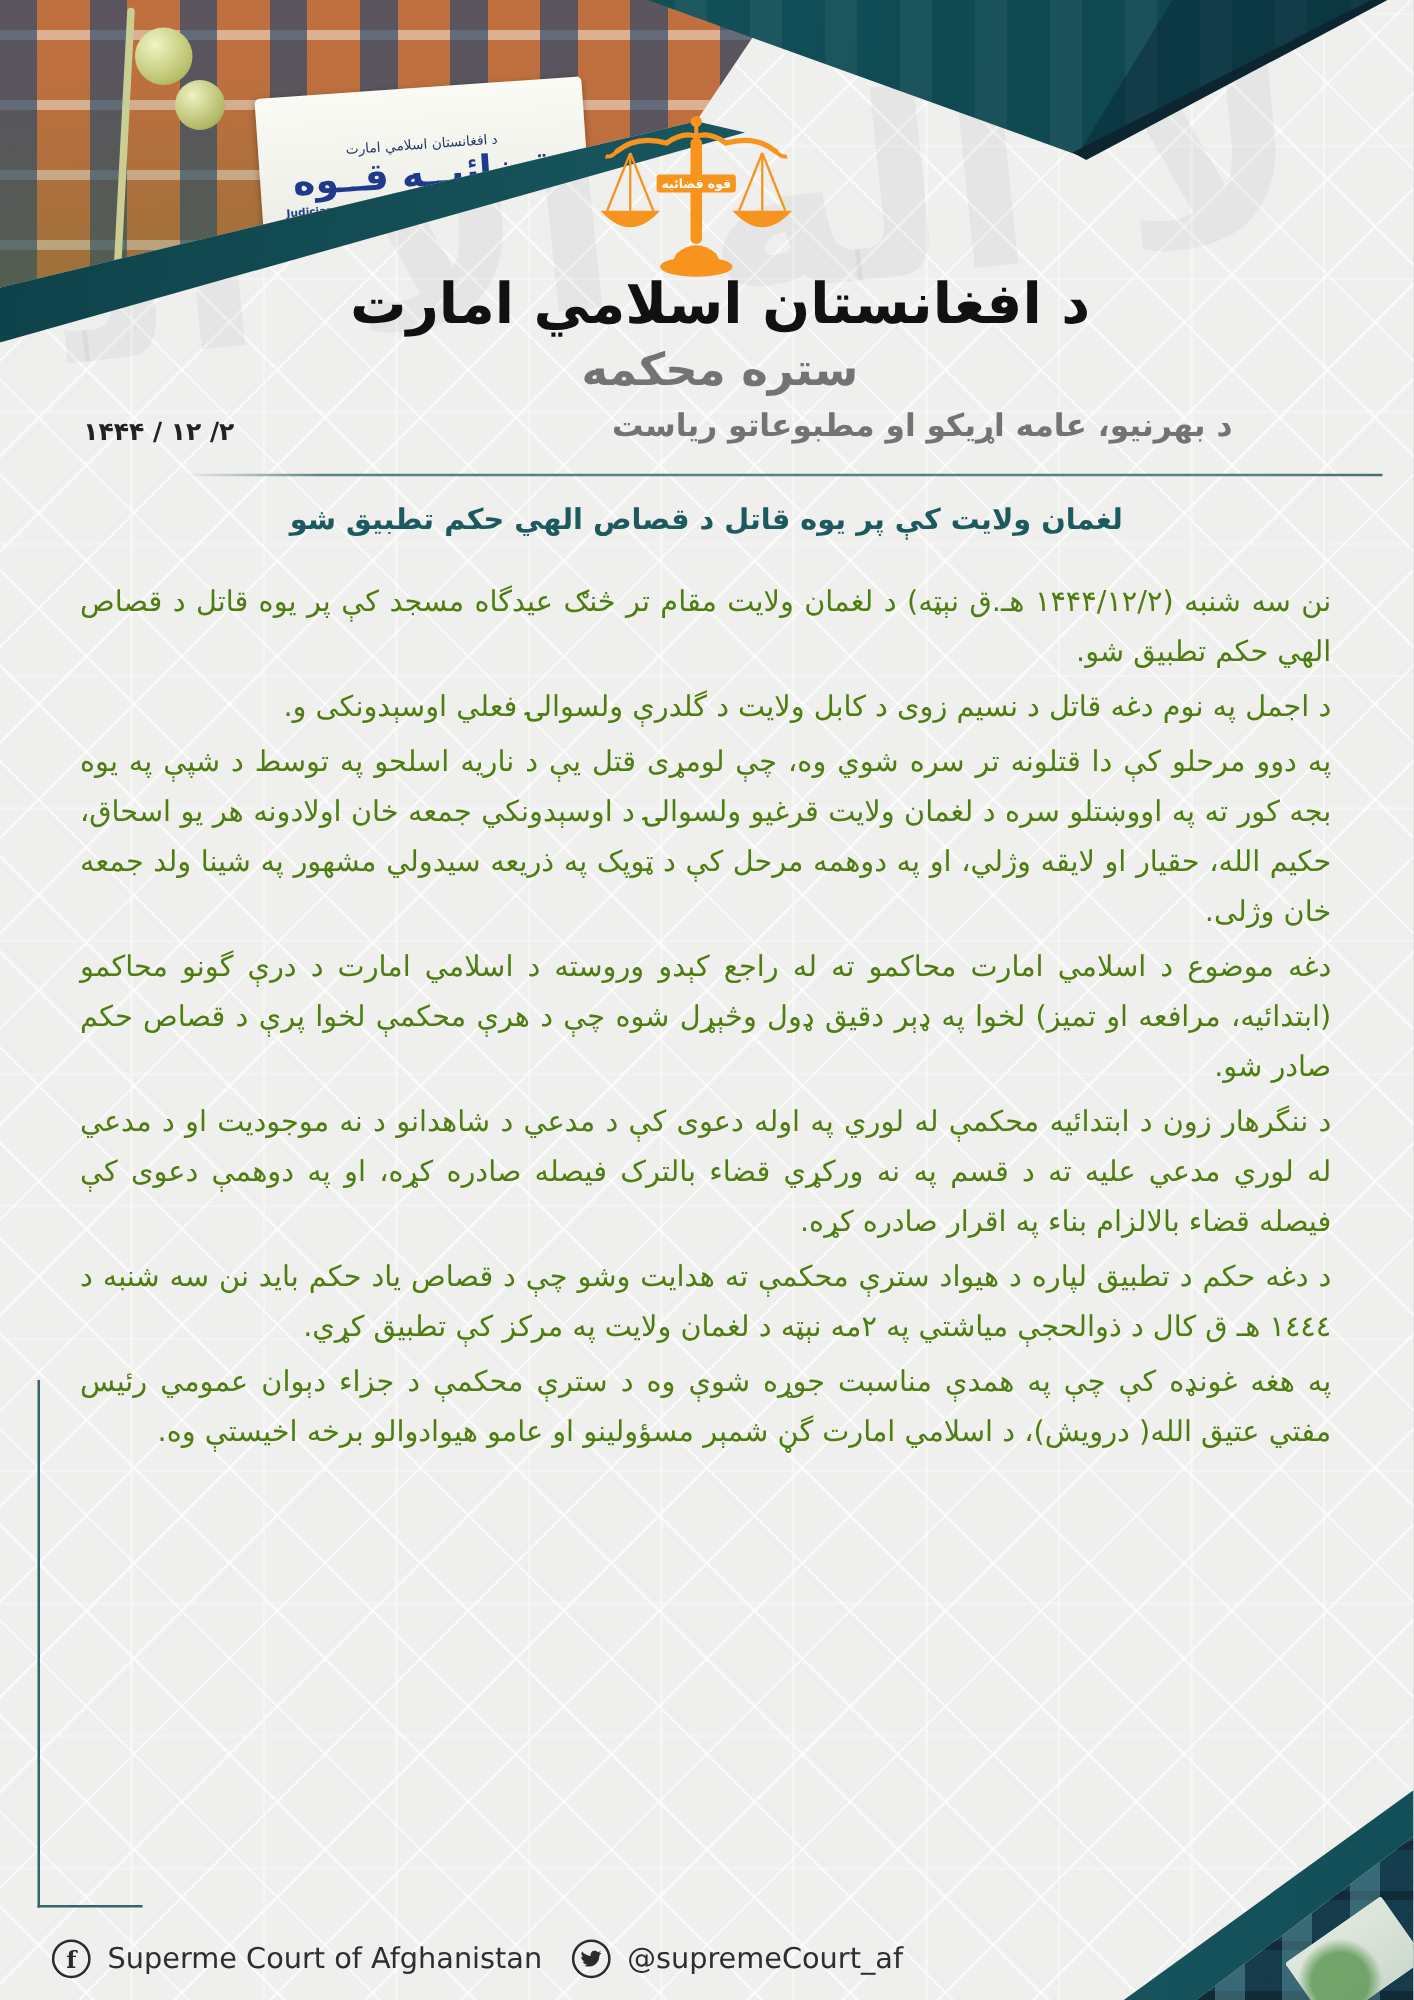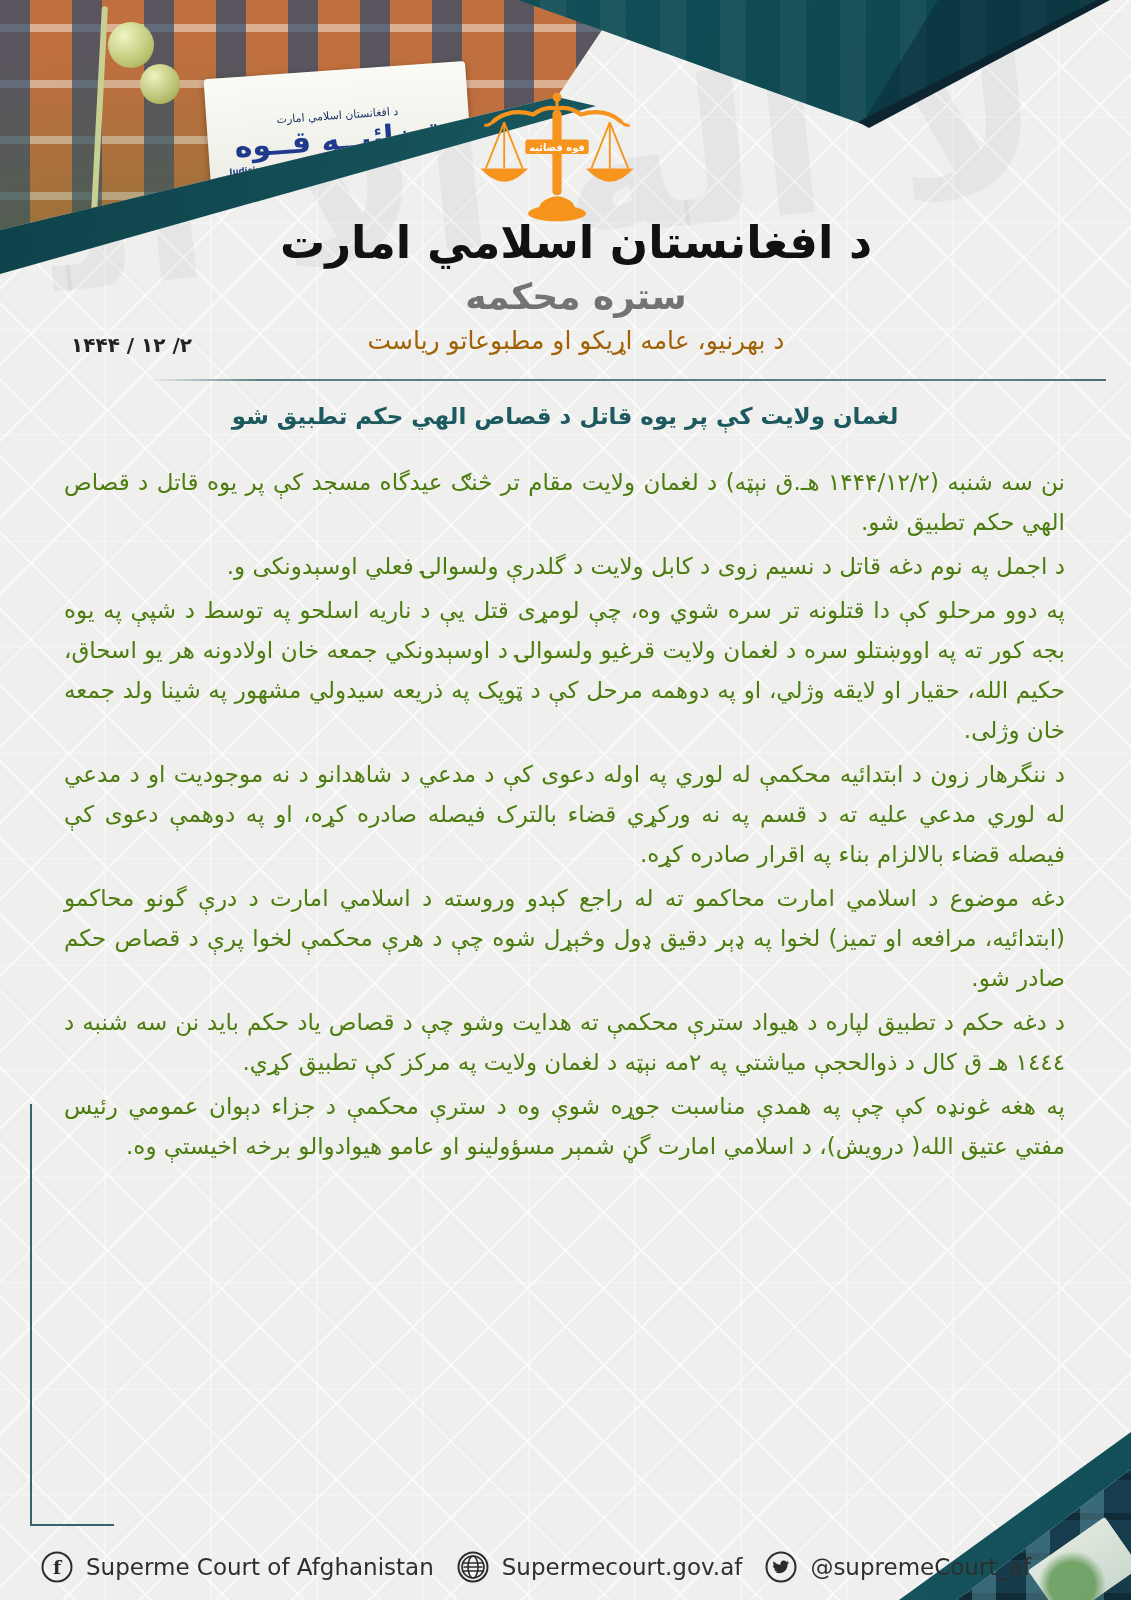--- a/index.html
+++ b/index.html
@@ -86,23 +86,23 @@
       radial-gradient(circle at 30% 60%, rgba(90,150,80,.8) 0 30%, transparent 45%),
       linear-gradient(180deg,#dfe7dc,#cdd9cf);
     transform:rotate(-35deg);border-radius:3px;
   }
   
   .logo-wrap{position:absolute;left:475px;top:92px;width:164px;height:132px;text-align:center;}
   .calli{position:absolute;left:166px;top:218px;width:820px;text-align:center;
     font-size:45px;font-weight:bold;color:#111;line-height:1.1;letter-spacing:1px;}
   .org{position:absolute;left:166px;top:276px;width:820px;text-align:center;
     font-size:36px;font-weight:bold;color:#737373;}
-  .dept{position:absolute;left:166px;top:326px;width:820px;text-align:center;
-    font-size:25px;font-weight:normal;color:#a16207;}
-  .date{position:absolute;left:62px;top:333px;width:130px;direction:ltr;text-align:right;
+  .dept{position:absolute;left:166px;top:326px;width:820px;
+    font-size:25px;font-weight:bold;color:#737373;}
+  .date{position:absolute;left:62px;top:333px;width:130px;direction:ltr;text-align:center;
     font-size:20px;font-weight:bold;color:#222;letter-spacing:1px;white-space:nowrap;}
   .divider{position:absolute;left:148px;top:379px;width:958px;height:2px;
     background:linear-gradient(to right, rgba(90,120,124,0), #597e83 12%, #597e83 90%, #4a6e73);}
   
   .title{
     position:absolute;left:65px;top:400px;width:1000px;text-align:center;
     font-size:23px;font-weight:bold;color:#1d5a60;line-height:1.4;
   }
   .body-text{
     position:absolute;right:66px;left:64px;top:462px;
@@ -175,22 +175,22 @@
   <div class="dept">د بهرنیو، عامه اړیکو او مطبوعاتو ریاست</div>
   <div class="date">۱۴۴۴ / ۱۲ /۲</div>
   <div class="divider"></div>
 
   <div class="title">لغمان ولایت کې پر یوه قاتل د قصاص الهي حکم تطبیق شو</div>
 
   <div class="body-text">
     <p>نن سه شنبه (۱۴۴۴/۱۲/۲ هـ.ق نېټه) د لغمان ولایت مقام تر څنګ عیدگاه مسجد کې پر یوه قاتل د قصاص الهي حکم تطبیق شو.</p>
     <p>د اجمل په نوم دغه قاتل د نسیم زوی د کابل ولایت د گلدرې ولسوالۍ فعلي اوسېدونکی و.</p>
     <p>په دوو مرحلو کې دا قتلونه تر سره شوي وه، چې لومړی قتل یې د ناریه اسلحو په توسط د شپې په یوه بجه کور ته په اووښتلو سره د لغمان ولایت قرغیو ولسوالۍ د اوسېدونکي جمعه خان اولادونه هر یو اسحاق، حکیم الله، حقیار او لایقه وژلي، او په دوهمه مرحل کې د ټوپک په ذریعه سیدولي مشهور په شینا ولد جمعه خان وژلی.</p>
+    <p>دغه موضوع د اسلامي امارت محاکمو ته له راجع کېدو وروسته د اسلامي امارت د درې گونو محاکمو (ابتدائیه، مرافعه او تمیز) لخوا په ډېر دقیق ډول وڅېړل شوه چې د هرې محکمې لخوا پرې د قصاص حکم صادر شو.</p>
     <p>د ننگرهار زون د ابتدائیه محکمې له لوري په اوله دعوی کې د مدعي د شاهدانو د نه موجودیت او د مدعي له لوري مدعي علیه ته د قسم په نه ورکړي قضاء بالترک فیصله صادره کړه، او په دوهمې دعوی کې فیصله قضاء بالالزام بناء په اقرار صادره کړه.</p>
-    <p>دغه موضوع د اسلامي امارت محاکمو ته له راجع کېدو وروسته د اسلامي امارت د درې گونو محاکمو (ابتدائیه، مرافعه او تمیز) لخوا په ډېر دقیق ډول وڅېړل شوه چې د هرې محکمې لخوا پرې د قصاص حکم صادر شو.</p>
     <p>د دغه حکم د تطبیق لپاره د هیواد سترې محکمې ته هدایت وشو چې د قصاص یاد حکم باید نن سه شنبه د ١٤٤٤ هـ ق کال د ذوالحجې میاشتي په ۲مه نېټه د لغمان ولایت په مرکز کې تطبیق کړي.</p>
     <p>په هغه غونډه کې چې په همدې مناسبت جوړه شوې وه د سترې محکمې د جزاء دېوان عمومي رئیس مفتي عتیق الله( درویش)، د اسلامي امارت گڼ شمېر مسؤولینو او عامو هیوادوالو برخه اخیستې وه.</p>
   </div>
 
   <div class="bracket-v"></div>
   <div class="bracket-h"></div>
 
   <div class="shape band-bottomright"></div>
   <div class="shape photo-bottomright">
     <div class="corner-sign"></div>
@@ -201,31 +201,20 @@
       <span>
         <svg width="34" height="34" viewBox="0 0 34 34">
           <circle cx="17" cy="17" r="14.5" fill="none" stroke="#2b2b2b" stroke-width="2"></circle>
           <text x="17" y="24" text-anchor="middle" font-size="19" font-weight="bold" fill="#2b2b2b" font-family="DejaVu Serif, serif">f</text>
         </svg>
       </span>
       <span>Superme Court of Afghanistan</span>
     </div>
     <div class="item">
       <span>
-        <svg width="34" height="34" viewBox="0 0 34 34" fill="none" stroke="#2b2b2b" stroke-width="1.6">
-          <circle cx="17" cy="17" r="14.5" stroke-width="2"></circle>
-          <circle cx="17" cy="17" r="11"></circle>
-          <ellipse cx="17" cy="17" rx="5" ry="11"></ellipse>
-          <path d="M6.5 13 H27.5 M6.5 21 H27.5 M7.5 17 H26.5"></path>
-        </svg>
-      </span>
-      <span>Supermecourt.gov.af</span>
-    </div>
-    <div class="item">
-      <span>
         <svg width="34" height="34" viewBox="0 0 34 34">
           <circle cx="17" cy="17" r="14.5" fill="none" stroke="#2b2b2b" stroke-width="2"></circle>
           <path fill="#2b2b2b" d="M9.5 21.5 c3 2.2 8.2 2.4 11.4 -0.6 c2 -1.9 2.7 -4.3 2.6 -6.5 l2 -2.2 l-2.3 0.6 l1.5 -2.1 l-2.5 1 c-1.3 -1.6 -3.8 -1.5 -5 0 c-0.8 1 -0.9 2 -0.6 3 c-2.8 -0.2 -5.3 -1.5 -7 -3.5 c-0.9 1.6 -0.4 3.5 1 4.6 l-1.7 -0.4 c0 1.7 1.2 3.2 2.9 3.7 l-1.6 0.3 c0.7 1.4 2 2.3 3.6 2.4 c-1.3 0.9 -2.9 1.2 -4.3 -0.3 Z"></path>
         </svg>
       </span>
       <span>@supremeCourt_af</span>
     </div>
   </div>
 
 </div>

